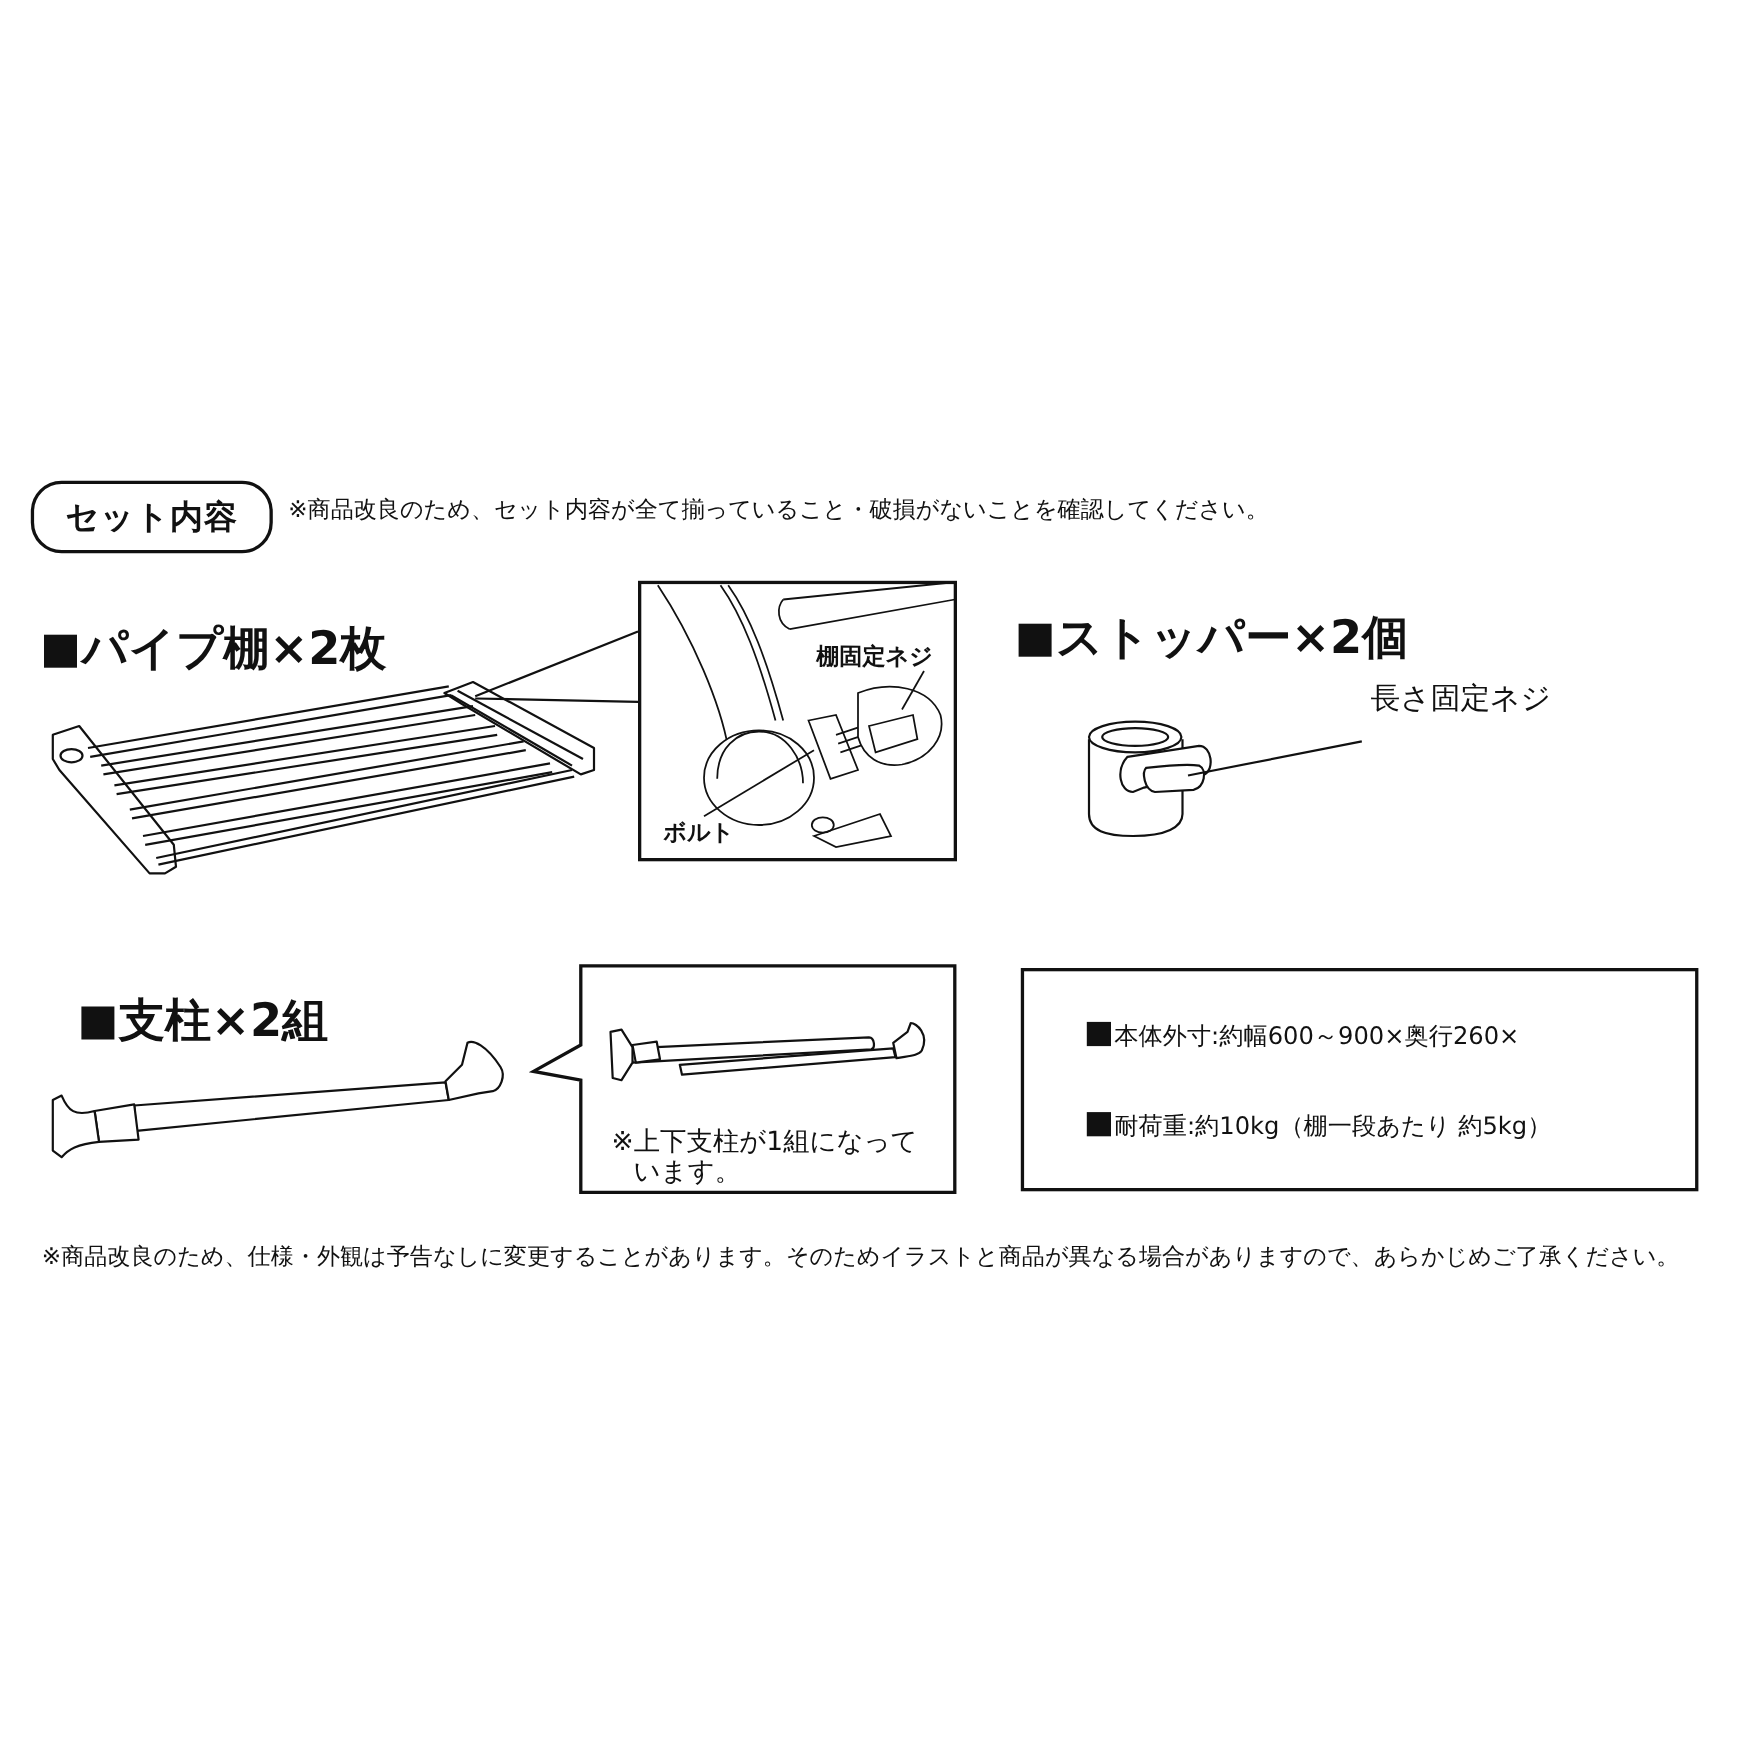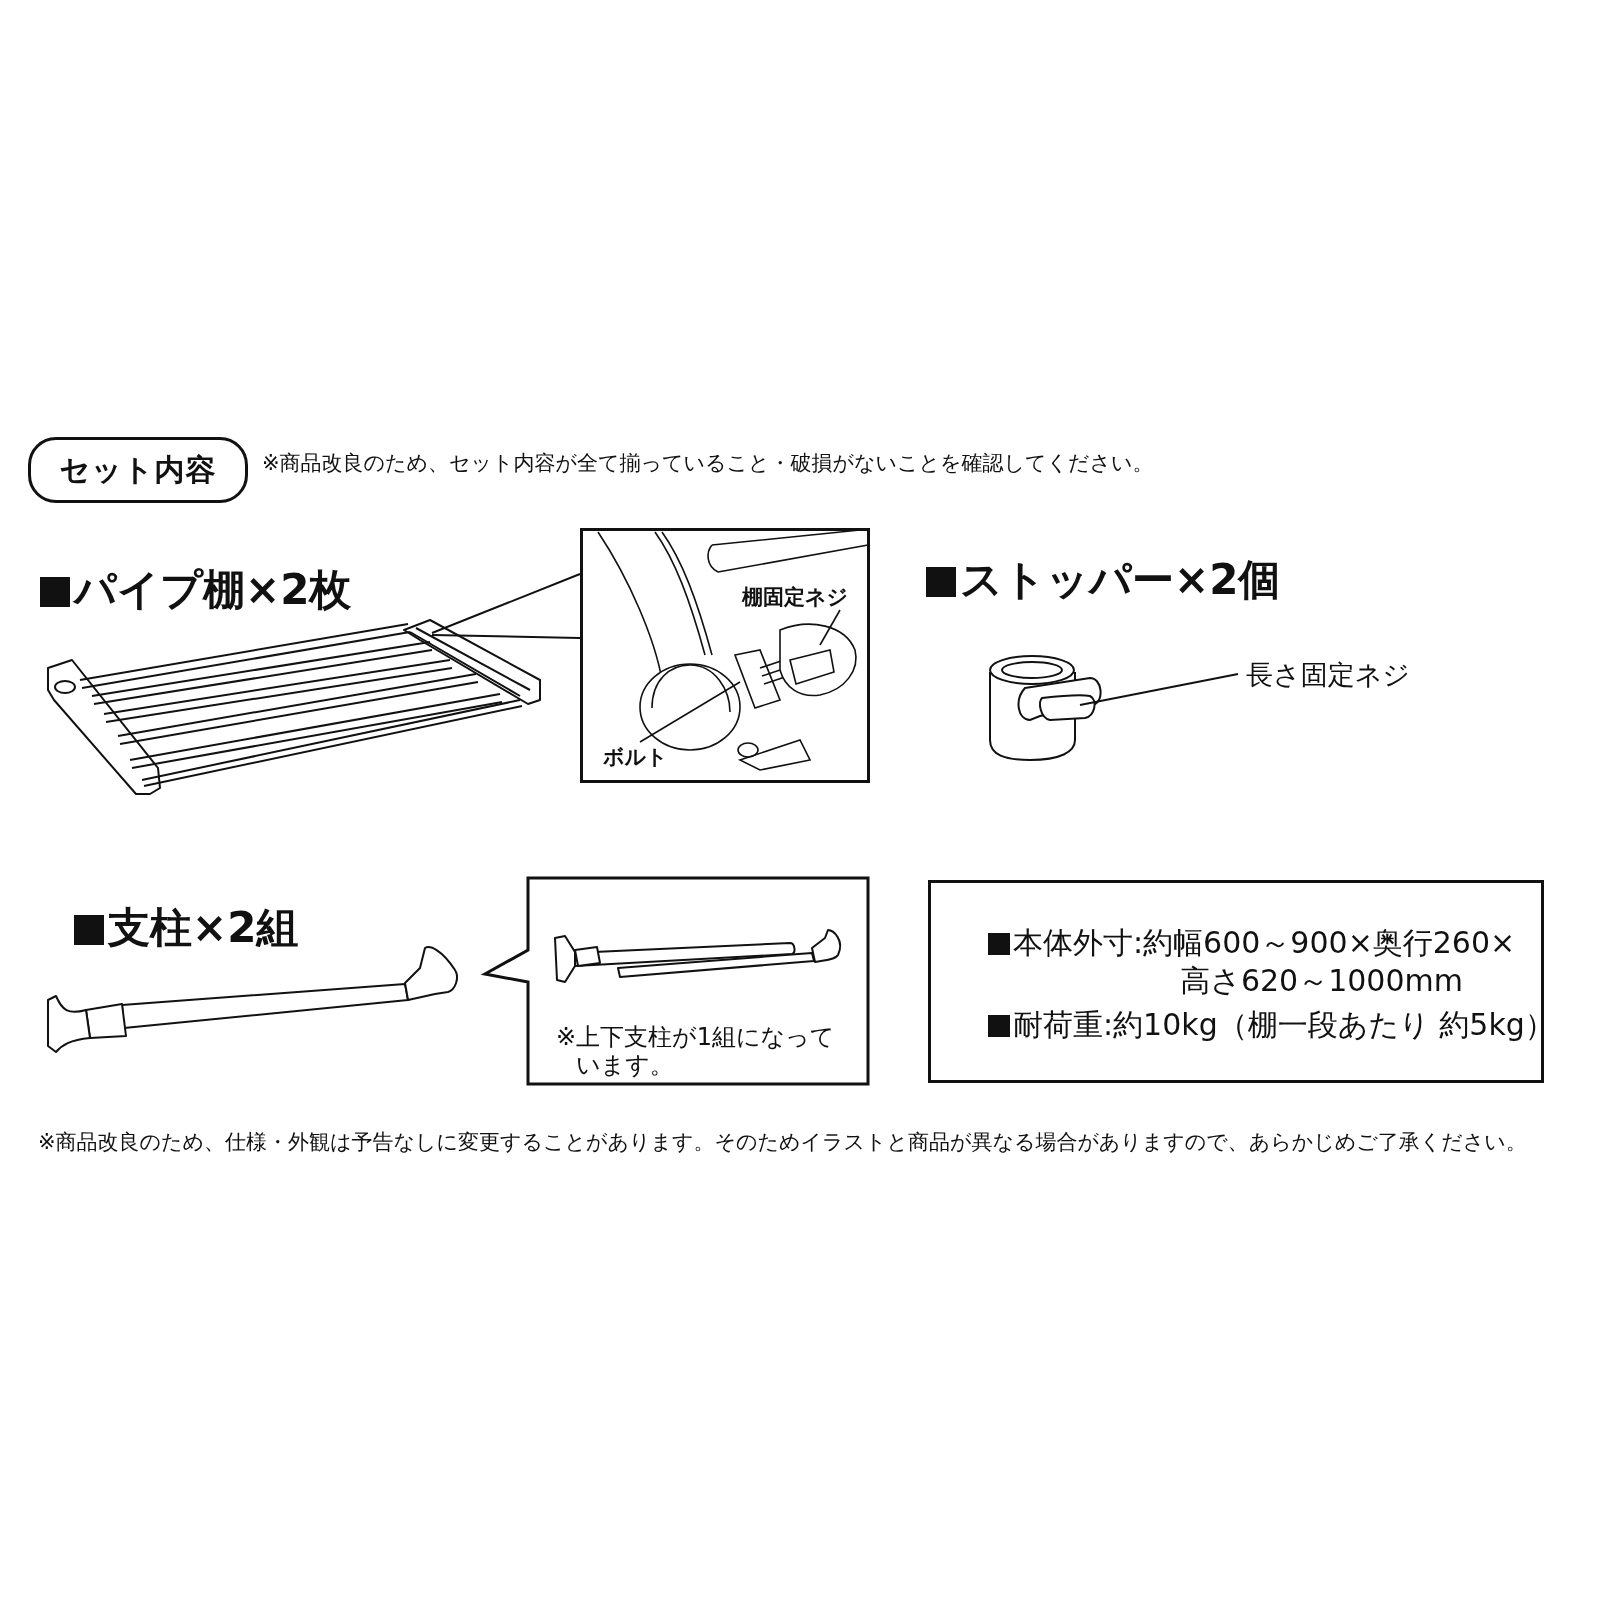--- a/index.html
+++ b/index.html
@@ -8,21 +8,21 @@
   .abs { position:absolute; }
   .pill { left:28px; top:437px; width:220px; height:66px; border:3px solid #111;
           border-radius:28px; box-sizing:border-box; display:flex; align-items:center; justify-content:center;
           font-size:30px; font-weight:bold; letter-spacing:1px; }
   .note-top { left:262px; top:449px; font-size:21px; white-space:nowrap; }
   .head { font-size:42px; font-weight:bold; white-space:nowrap; letter-spacing:0px; }
   .head .sq { display:inline-block; width:30px; height:30px; background:#111; margin-right:4px; vertical-align:-3px; }
   .box { border:3px solid #111; box-sizing:border-box; background:#fff; }
   .label-b { font-size:21px; font-weight:bold; white-space:nowrap; }
   .label { font-size:27px; white-space:nowrap; }
-  .spec { font-size:30px; white-space:nowrap; line-height:38px;text-align:center; }
+  .spec { font-size:22px; white-space:nowrap; line-height:38px; }
   .spec .sq { display:inline-block; width:22px; height:22px; background:#111; margin-right:3px; vertical-align:-2px; }
   .footer { left:38px; top:1128px; font-size:21px; white-space:nowrap; }
   svg { position:absolute; overflow:visible; }
   svg * { vector-effect:non-scaling-stroke; }
 </style>
 </head>
 <body>
 
 <div class="abs pill">
   <span>セット内容</span>
@@ -90,21 +90,21 @@
 <svg style="left:0;top:0;" width="1600" height="1600">
   <g fill="#fff" stroke="#111" stroke-width="2">
     <path d="M990,672 L990,740 C990,755 1005,760 1030,760 C1060,760 1075,752 1075,740 L1075,672"></path>
     <ellipse cx="1032" cy="670" rx="42" ry="14"></ellipse>
     <ellipse cx="1032" cy="670" rx="30" ry="8"></ellipse>
     <path d="M1025,688 L1090,678 C1102,678 1104,700 1095,704 L1040,716 L1030,720 C1018,720 1014,700 1025,688 Z"></path>
     <path d="M1042,698 C1060,696 1078,694 1090,696 C1098,700 1095,716 1085,718 L1050,720 C1040,718 1038,702 1042,698 Z"></path>
   </g>
   <path d="M1080,705 L1238,674" stroke="#111" stroke-width="2" fill="none"></path>
 </svg>
-<div class="abs label" style="left:1246px;top:657px;">長さ固定ネジ</div>
+<div class="abs label" style="left:1246px;top:617px;">長さ固定ネジ</div>
 
 <div class="abs head" style="left:34px;top:900px;margin-left:40px;">
   <span class="sq"></span><span>支柱×2組</span>
 </div>
 <svg style="left:0;top:0;" width="1600" height="1600">
   <g fill="#fff" stroke="#111" stroke-width="2" stroke-linejoin="round">
     <path d="M122,1005 L405,984 L408,1000 L124,1028 Z"></path>
     <path d="M86,1010 L122,1004 L126,1036 L90,1038 Z"></path>
     <path d="M48,1000 L56,996 C62,1010 68,1015 86,1010 L90,1038 C70,1040 62,1045 56,1052 L48,1046 Z"></path>
     <path d="M405,983 L420,968 L425,948 C430,945 442,950 455,970 C460,978 455,990 448,992 L435,994 L408,1000 Z"></path>
@@ -122,19 +122,18 @@
   </g>
 </svg>
 <div class="abs" style="left:556px;top:1023px;font-size:24px;white-space:nowrap;line-height:28px;">
   <div>※上下支柱が1組になって</div>
   <div style="padding-left:20px;">います。</div>
 </div>
 
 <div class="abs box" style="left:928px;top:880px;width:616px;height:203px;"></div>
 <div class="abs spec" style="left:988px;top:924px;">
   <div><span class="sq"></span><span>本体外寸:約幅600～900×奥行260×</span></div>
-  <div style="padding-left:140px;">高さ620～1000mm</div>
 </div>
 <div class="abs spec" style="left:988px;top:1006px;">
   <span class="sq"></span><span>耐荷重:約10kg（棚一段あたり 約5kg）</span>
 </div>
 
 <div class="abs footer">※商品改良のため、仕様・外観は予告なしに変更することがあります。そのためイラストと商品が異なる場合がありますので、あらかじめご了承ください。</div>
 
 </body></html>

